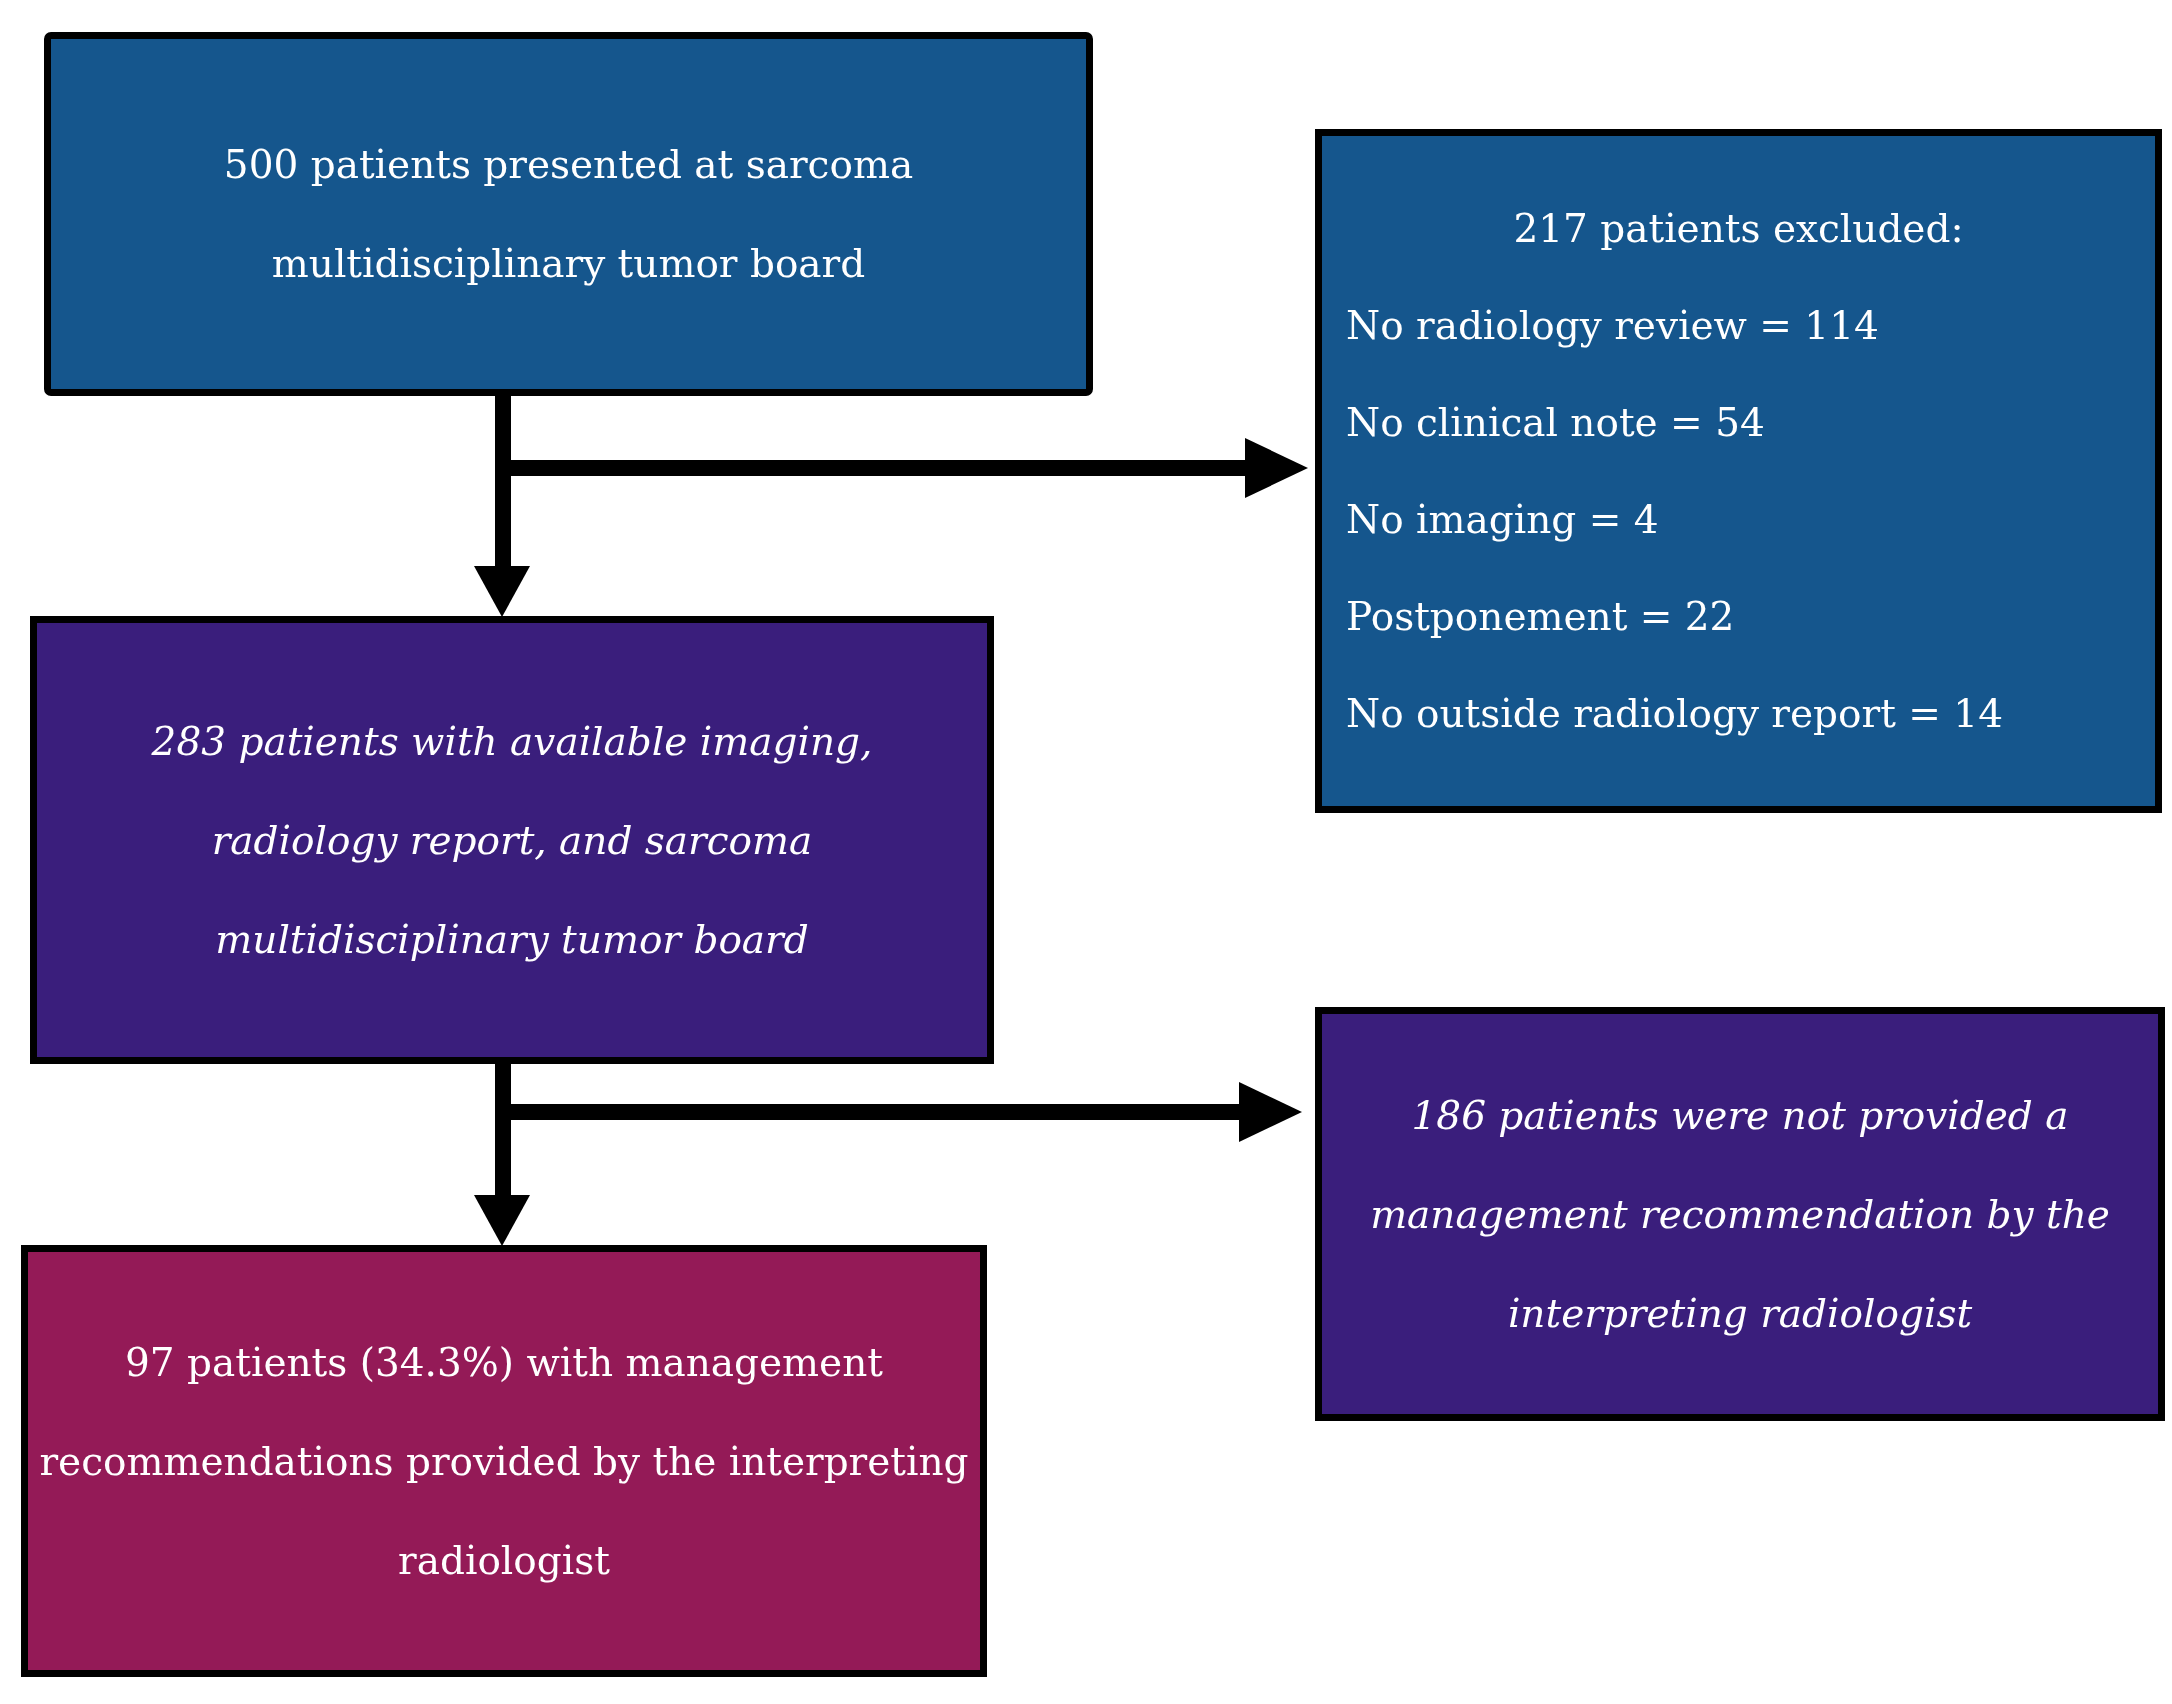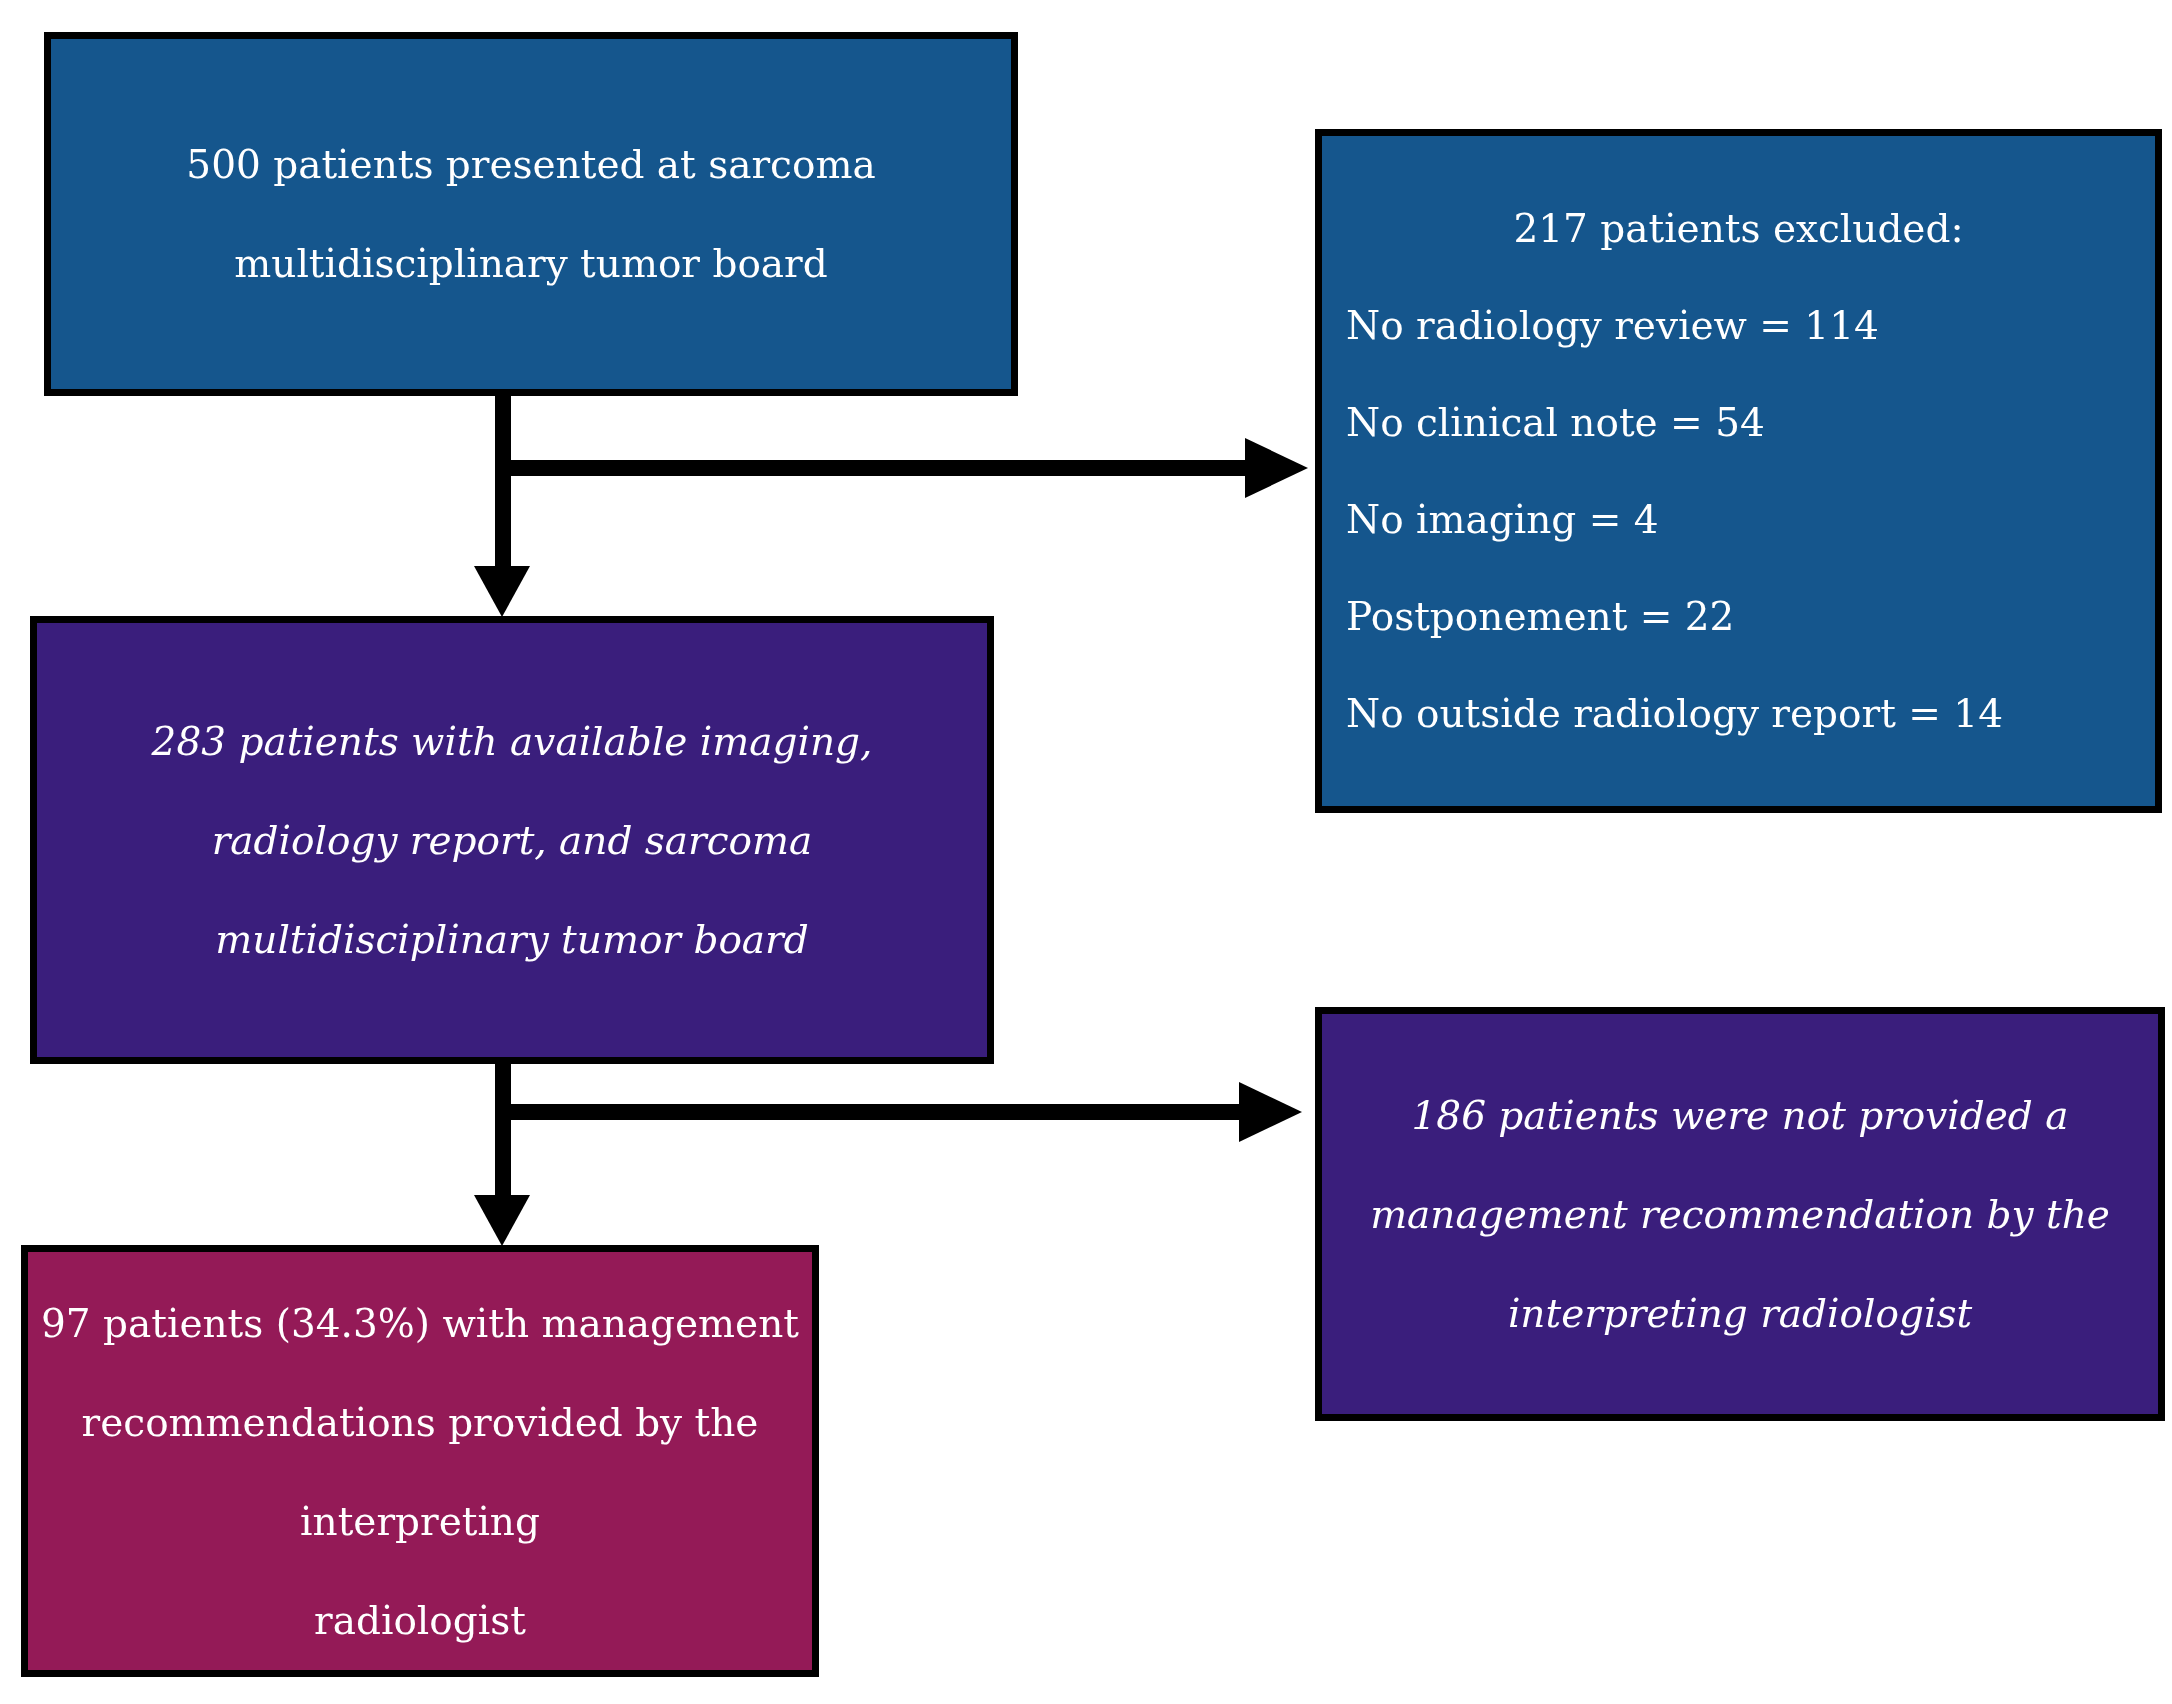--- a/index.html
+++ b/index.html
@@ -17,25 +17,25 @@
     display:flex;
     flex-direction:column;
     justify-content:center;
     font-size:39px;
   }
   .ln { line-height:99px; text-align:center; }
   .box-blue   { background:var(--blue); }
   .box-purple { background:var(--purple);font-style:italic; }
   .box-maroon { background:var(--maroon); }
 
-  #box-presented   { left:44px;   top:32px;   width:974px; height:364px; }
+  #box-presented   { left:44px;   top:32px;   width:1049px; height:364px;border-radius:7px; }
   #box-excluded    { left:1315px; top:129px;  width:847px; height:684px; }
   #box-available   { left:30px;   top:616px;  width:964px; height:448px; }
   #box-notprovided { left:1315px; top:979px; width:850px; height:414px;margin-top:28px; }
-  #box-recommended { left:21px;   top:1245px; width:798px; height:432px;justify-content:flex-end; }
+  #box-recommended { left:21px;   top:1245px; width:966px; height:432px; }
 
   #box-excluded .ln.item { text-align:left; padding-left:24px; line-height:97px; }
   #box-excluded .ln.title { line-height:97px; }
 
   .shaft { position:absolute; background:var(--arrow); }
   #arrow-a-shaft { left:495px; top:393px;  width:15.6px;   height:178px; }
   #arrow-b-shaft { left:495px; top:460px;  width:753px; height:15.6px; }
   #arrow-c-shaft { left:495px; top:1062px; width:15.6px;   height:139px; }
   #arrow-d-shaft { left:495px; top:1104px; width:748px; height:15.6px; }
 

